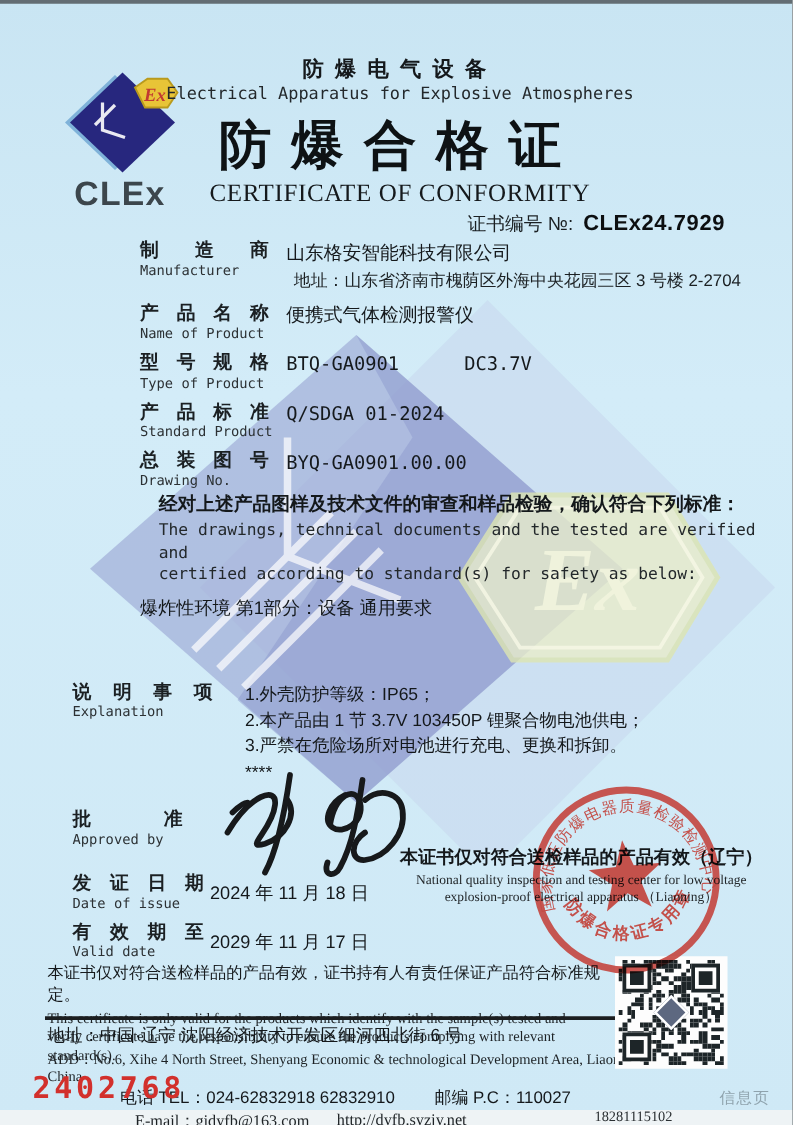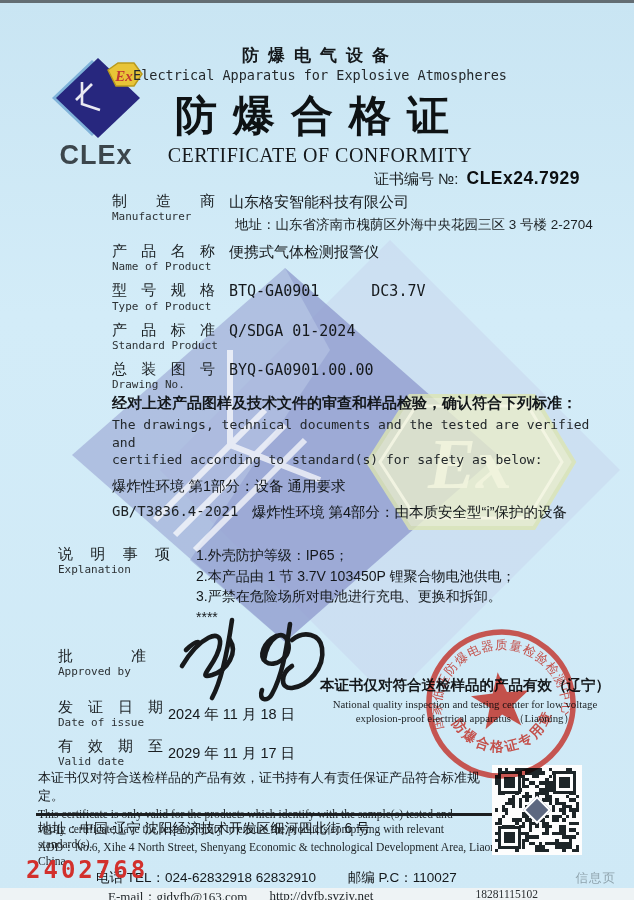--- a/index.html
+++ b/index.html
@@ -31,30 +31,30 @@
   .hdr-en-big{position:absolute;left:120px;top:144px;width:400px;text-align:center;
     font-family:"Liberation Serif",serif;font-size:20px;color:#15191c;letter-spacing:.5px}
   .cert-line{position:absolute;left:320px;top:168px;width:260px;display:flex;align-items:baseline;justify-content:flex-end;gap:8px}
   .cert-label{font-size:15px;color:#1a1f22}
   .cert-no{font-size:17.5px;font-weight:bold;color:#0c0f11;letter-spacing:.5px}
 
   
   .fields{position:absolute;left:112px;top:192px;width:510px}
   .frow{display:flex;margin-bottom:8px}
   .lblcol{width:103px;flex:none}
-  .lbl-cn{font-size:15px;font-weight:normal;color:#1b2023;text-align:justify;text-align-last:justify;line-height:1.15}
+  .lbl-cn{font-size:15px;font-weight:bold;color:#1b2023;text-align:justify;text-align-last:justify;line-height:1.15}
   .lbl-en{font-family:"DejaVu Sans Mono",monospace;font-size:11px;color:#2c3134;white-space:nowrap;margin-top:1px}
   .valcol{margin-left:14px;padding-top:1px}
   .val{font-size:15px;color:#15191c}
   .val.mono{font-family:"DejaVu Sans Mono",monospace}
   .val-addr{font-size:13.5px;color:#1b2023;margin-top:4px;padding-left:6px}
   .val-gap{display:inline-block;width:52px}
 
   
-  .statement{position:absolute;left:112px;top:394px;width:490px}
+  .statement{position:absolute;left:127px;top:394px;width:490px}
   .stmt-cn{font-size:15px;font-weight:bold;color:#14181b;margin-bottom:3px}
   .stmt-en{font-family:"DejaVu Sans Mono",monospace;font-size:13px;color:#23282b;line-height:1.35}
 
   
   .standards{position:absolute;left:112px;top:477px;width:500px}
   .std-row{display:flex;margin-bottom:7px}
   .std-code{font-family:"DejaVu Sans Mono",monospace;font-size:14px;width:140px;flex:none;color:#1d2225}
   .std-desc{font-size:14.5px;color:#14181b}
 
   
@@ -202,24 +202,20 @@
 
     <div class="statement">
       <div class="stmt-cn">经对上述产品图样及技术文件的审查和样品检验，确认符合下列标准：</div>
       <div class="stmt-en">The drawings, technical documents and the tested are verified and</div>
       <div class="stmt-en">certified according to standard(s) for safety as below:</div>
     </div>
 
     <div class="standards">
       <div class="std-row">
         <div class="std-desc">爆炸性环境 第1部分：设备 通用要求</div>
-      </div>
-      <div class="std-row">
-        <div class="std-code">GB/T3836.4-2021</div>
-        <div class="std-desc">爆炸性环境 第4部分：由本质安全型“i”保护的设备</div>
       </div>
     </div>
 
     <div class="explan">
       <div class="lblcol">
         <div class="lbl-cn">说明事项</div>
         <div class="lbl-en">Explanation</div>
       </div>
       <div class="explan-items">
         <div>1.外壳防护等级：IP65；</div>

